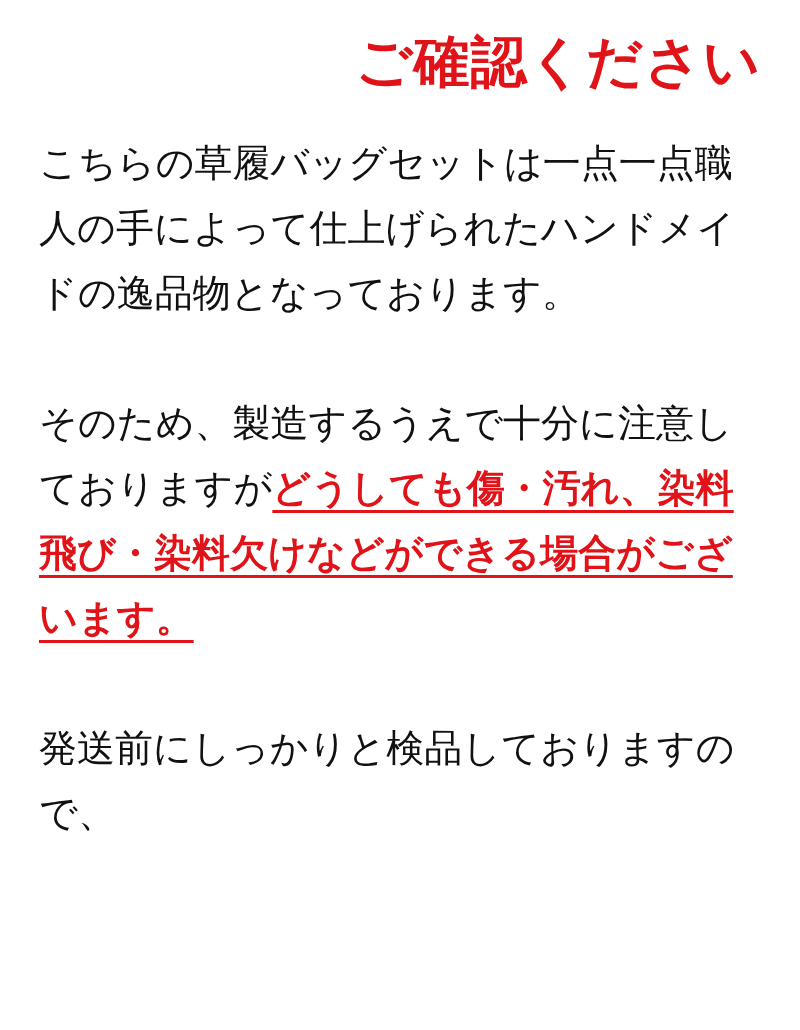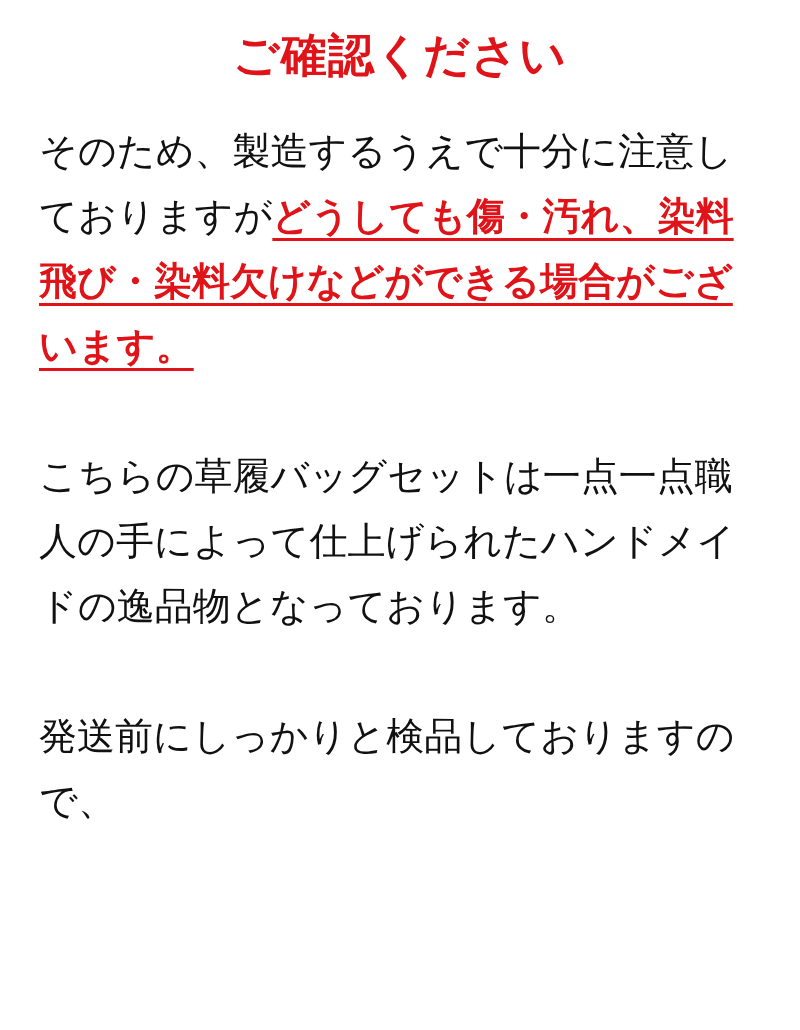--- a/index.html
+++ b/index.html
@@ -16,22 +16,22 @@
   .notice-page {
     width: 800px;
     min-height: 1030px;
     margin: 0 auto;
     background: var(--background);
     padding: 20px 39px 40px 39px;
     font-family: "Liberation Sans", "DejaVu Sans", sans-serif;
   }
   .notice-title {
     margin: 8px 0 36px 0;
-    text-align: center;
-    font-size: 46px;
+    text-align: right;
+    font-size: 56px;
     line-height: 1.2;
     font-weight: 700;
     letter-spacing: 1px;
     color: var(--accent_red);
   }
   .notice-paragraph {
     margin: 0 0 65px 0;
     font-size: 38px;
     line-height: 65px;
     font-weight: 500;
@@ -54,20 +54,20 @@
     text-underline-offset: 9px;
   }
 </style>
 </head>
 <body>
 
 <main class="notice-page">
 
   <h1 class="notice-title">ご確認ください</h1>
 
+  <p class="notice-paragraph"><span class="seg-black">こちらの草履バッグセットは一点一点職人の手によって仕上げられたハンドメイドの逸品物となっております。</span></p>
+
   <p class="notice-paragraph"><span class="seg-black">そのため、製造するうえで十分に注意しておりますが</span><span class="seg-red-underline">どうしても傷・汚れ、染料飛び・染料欠けなどができる場合がございます。</span></p>
-
-  <p class="notice-paragraph"><span class="seg-black">こちらの草履バッグセットは一点一点職人の手によって仕上げられたハンドメイドの逸品物となっております。</span></p>
 
 
   <p class="notice-paragraph"><span class="seg-black">発送前にしっかりと検品しておりますので、</span></p>
 
 </main>
 
 </body></html>

